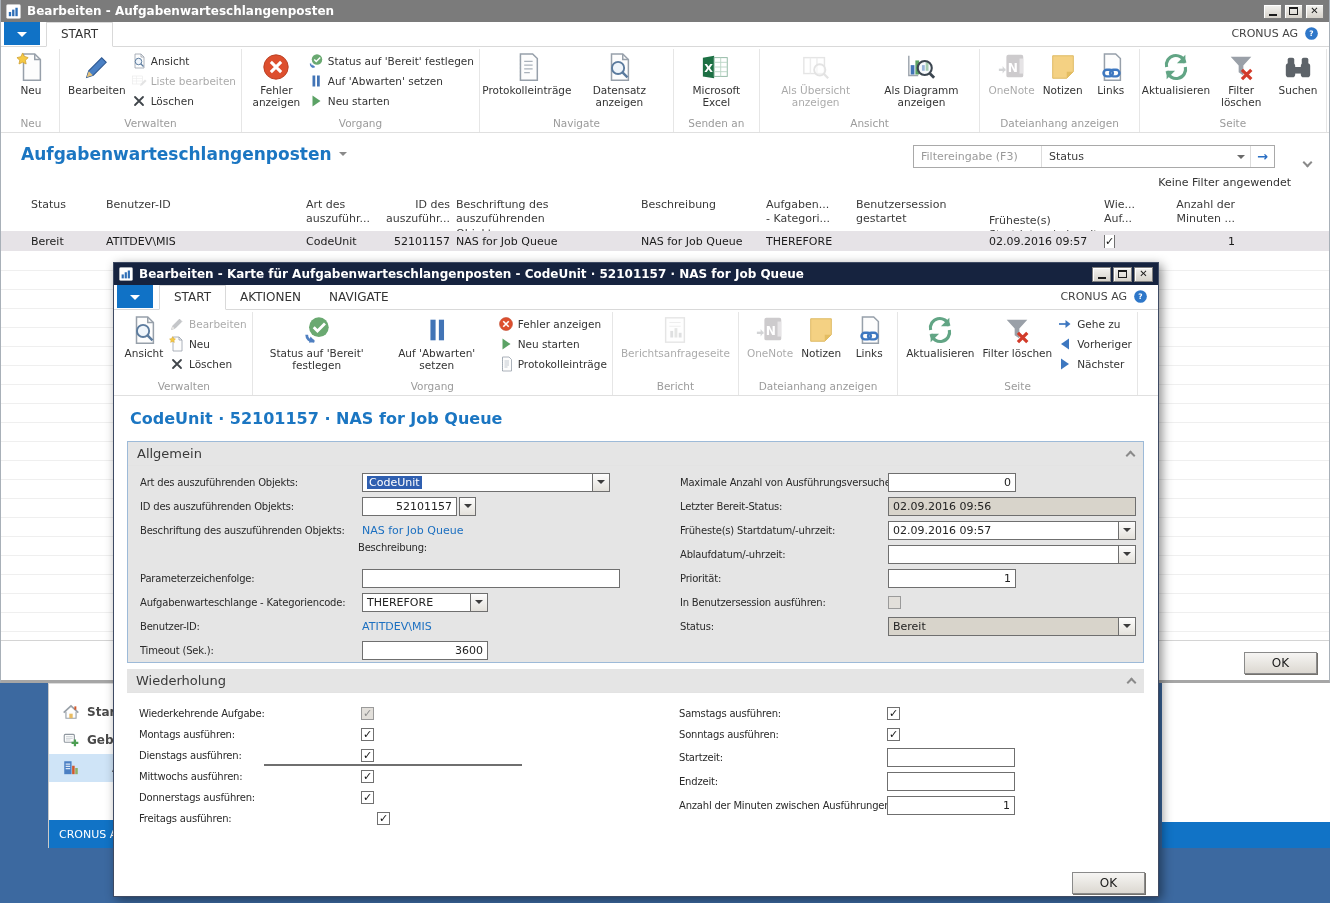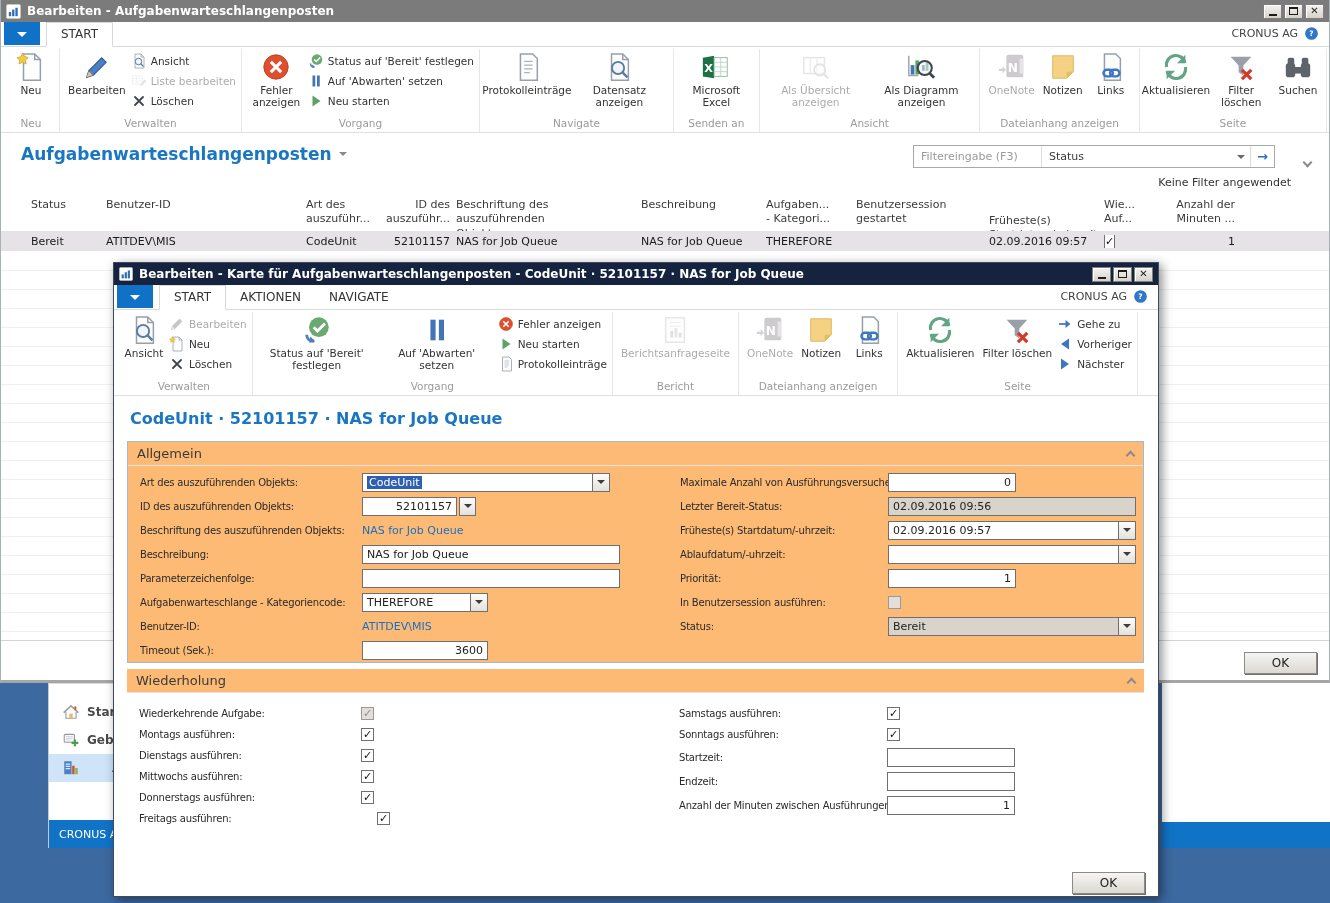--- a/index.html
+++ b/index.html
@@ -67,21 +67,21 @@
   .rcell{padding-right:6px;white-space:nowrap;overflow:hidden;}
   .al-r{text-align:right;}
   .stripes{position:absolute;left:0;right:0;top:252px;height:389px;background:repeating-linear-gradient(to bottom,#fff 0 18px,#efefef 18px 19px);border-bottom:1px solid #d4d4d4;}
   .okbtn{position:absolute;width:73px;height:22px;background:linear-gradient(#f6f5f3,#dcd8d1);border:1px solid #8a8a8a;box-shadow:1px 1px 0 #74716c;font-size:12px;color:#1a1a1a;text-align:center;line-height:20px;}
   .main-ok{right:12px;top:652px;}
 
   
   .dlg{left:113px;top:262px;width:1046px;height:635px;border:1px solid #3e4a63;box-shadow:3px 3px 10px rgba(0,0,0,.45);}
   .dlg-ok{right:13px;top:609px;}
   .card-title{position:absolute;left:16px;top:146px;font-size:16px;font-weight:bold;color:#1b76c2;}
-  .sec{position:absolute;left:13px;width:1017px;background:#fdba74;}
+  .sec{position:absolute;left:13px;width:1017px;background:#e5e5e5;}
   .sec1{top:178px;height:222px;border:1px solid #9dbad8;}
   .sec2{top:406px;}
   .sec-head{height:24px;border-bottom:1px solid #e3e3e3;display:flex;align-items:center;padding:0 9px;font-size:13px;color:#3a3a3a;}
   .sec-head .sp{flex:1;}
   .colL{position:absolute;left:12px;top:28px;width:505px;}
   .colR{position:absolute;left:552px;top:28px;width:458px;}
   .sec2 .colL,.sec2 .colR{top:34px;}
   .fieldrow{display:flex;align-items:center;font-size:11px;color:#222;}
   .flab{flex:0 0 222px;font-size:10px;letter-spacing:-0.2px;white-space:nowrap;overflow:hidden;color:#2a2a2a;}
   .colR .flab{flex:0 0 208px;}
@@ -776,21 +776,21 @@
             <span class="tbox r" style="width: 95px;">52101157</span>
             <span class="dd sep">
               <i></i>
             </span>
           </span>
         </div>
         <div class="fieldrow" style="height: 24px;">
           <span class="flab">Beschriftung des auszuführenden Objekts:</span>
           <span class="linkval">NAS for Job Queue</span>
         </div>
-        <div class="fieldrow" style="height: 24px;">
+        <div class="fieldrow" style="height: 24px; flex-direction: column;">
           <span class="flab">Beschreibung:</span>
           <span class="tbox" style="width: 258px;">NAS for Job Queue</span>
         </div>
         <div class="fieldrow" style="height: 24px;">
           <span class="flab">Parameterzeichenfolge:</span>
           <span class="tbox" style="width: 258px;"></span>
         </div>
         <div class="fieldrow" style="height: 24px;">
           <span class="flab">Aufgabenwarteschlange - Kategoriencode:</span>
           <span class="combo">

